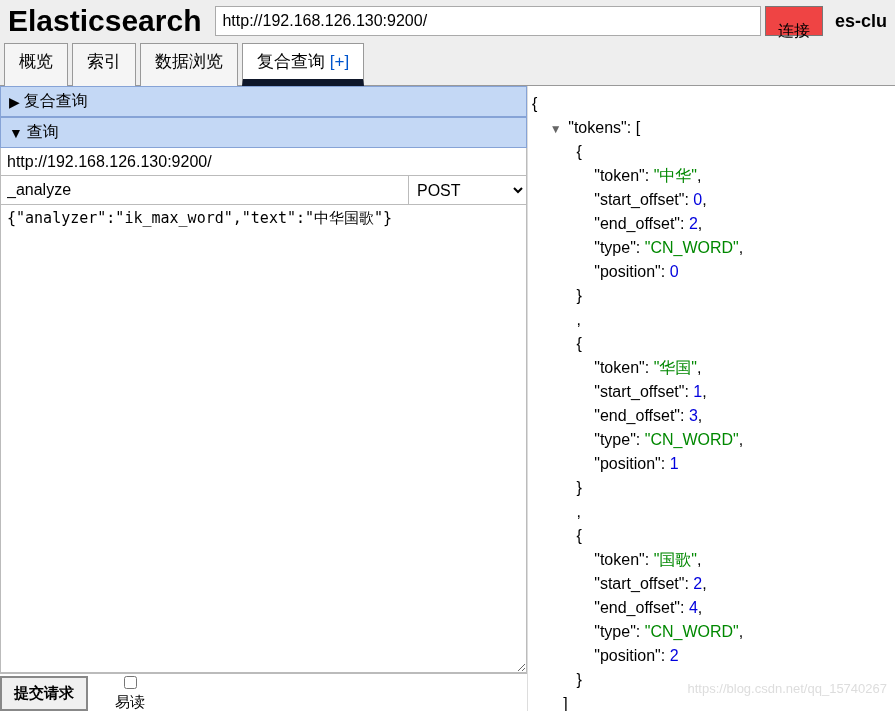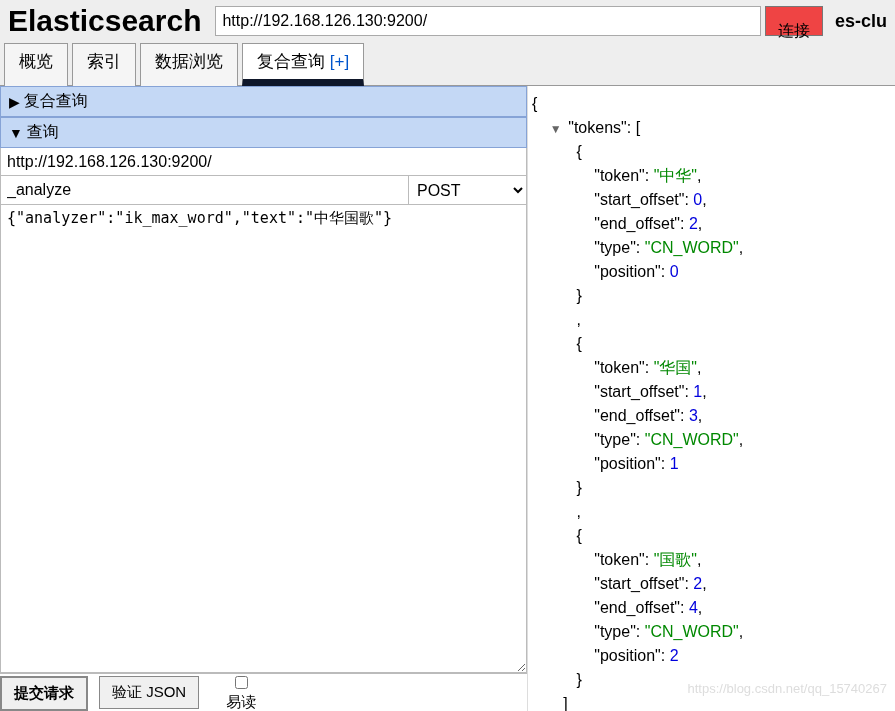--- a/index.html
+++ b/index.html
@@ -216,21 +216,20 @@
     <input class="endpoint-input" type="text" value="http://192.168.126.130:9200/" style="">
     <div class="query-row">
       <input class="path-input" type="text" value="_analyze" style="">
       <select class="method-select">
         <option>POST</option>
       </select>
     </div>
     <textarea class="body-textarea" id="body-ta" style="">{"analyzer":"ik_max_word","text":"中华国歌"}</textarea>
     <div class="bottom-bar">
       <button class="btn primary">提交请求</button>
-      <button class="btn">验证 JSON</button>
       <label class="readable-check">
         <input type="checkbox" style="">
         <span>易读</span>
       </label>
     </div>
   </div>
   <div class="right-panel" id="response-panel">
     <div class="json-line"><span class="json-punct">{</span></div>
       <div class="json-line">    <span class="toggle-arrow">▼</span> <span class="json-key">"tokens"</span><span class="json-punct">: [</span></div>
       <div class="json-line">          <span class="json-punct">{</span></div>

